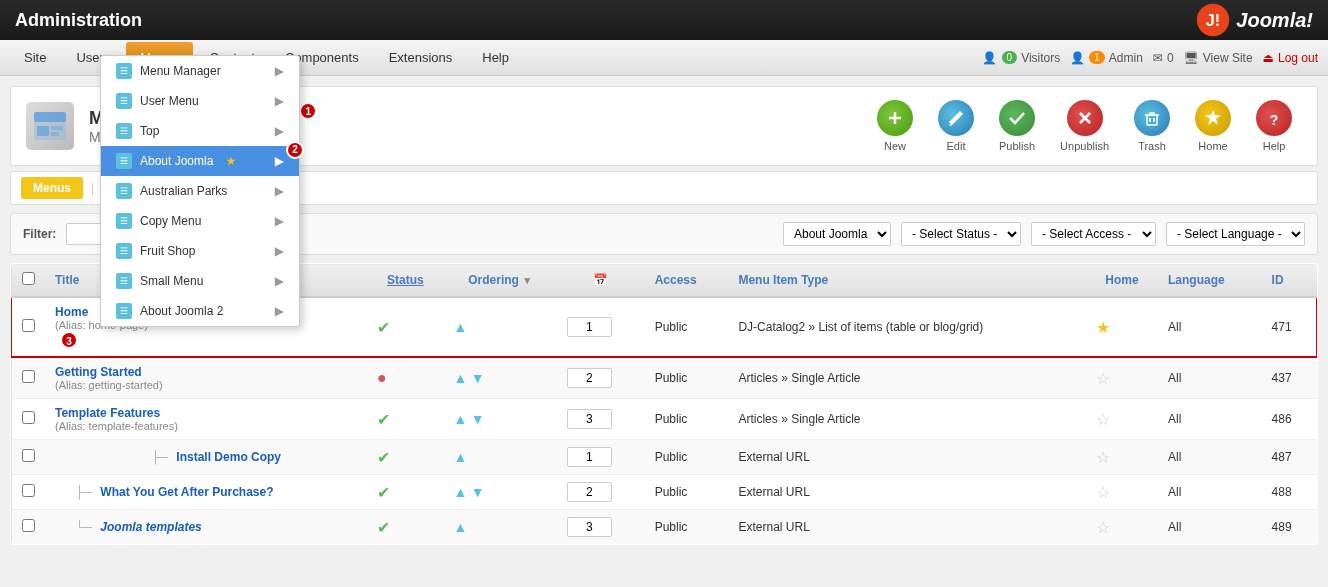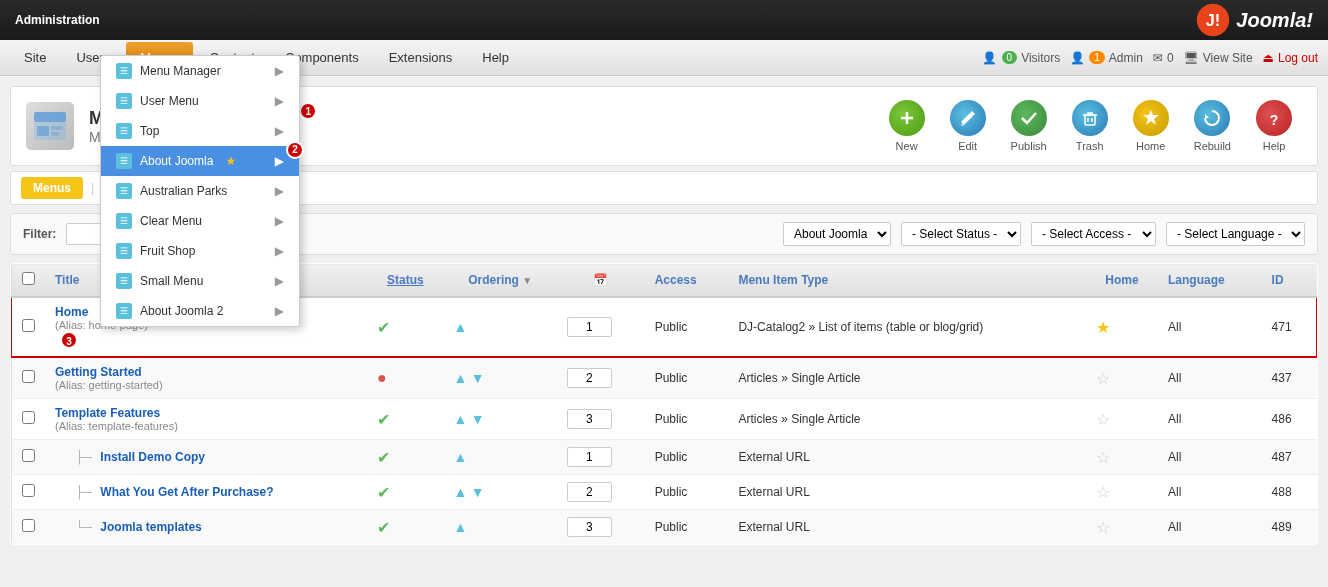--- a/index.html
+++ b/index.html
@@ -9,21 +9,21 @@
     .admin-header {
       background: linear-gradient(to bottom, #2a2a2a, #1a1a1a);
       height: 40px;
       display: flex;
       align-items: center;
       justify-content: space-between;
       padding: 0 15px;
     }
     .admin-title {
       color: #fff;
-      font-size: 12px;
+      font-size: 18px;
       font-weight: bold;
     }
     .joomla-logo {
       display: flex;
       align-items: center;
       gap: 5px;
     }
     .joomla-logo-icon {
       width: 36px;
       height: 36px;
@@ -434,47 +434,47 @@
       </div>
       <div class="toolbar-btn">
         <div class="btn-icon green-check">
           <svg width="20" height="20" viewBox="0 0 20 20">
               <polyline points="3,10 8,15 17,5" stroke="white" stroke-width="2.5" fill="none"></polyline>
             </svg>
         </div>
         <span class="btn-label">Publish</span>
       </div>
       <div class="toolbar-btn">
+        <div class="btn-icon red">
+          <svg width="20" height="20" viewBox="0 0 20 20">
+              <line x1="5" y1="5" x2="15" y2="15" stroke="white" stroke-width="2.5"></line>
+              <line x1="15" y1="5" x2="5" y2="15" stroke="white" stroke-width="2.5"></line>
+            </svg>
+        </div>
+        <span class="btn-label">Unpublish</span>
+      </div>
+      <div class="toolbar-btn">
         <div class="btn-icon blue-trash">
           <svg width="20" height="20" viewBox="0 0 20 20">
               <rect x="5" y="7" width="10" height="10" rx="1" fill="none" stroke="white" stroke-width="1.5"></rect>
               <line x1="3" y1="7" x2="17" y2="7" stroke="white" stroke-width="1.5"></line>
               <path d="M8 7 L8 5 L12 5 L12 7" stroke="white" stroke-width="1.5" fill="none"></path>
               <line x1="8" y1="10" x2="8" y2="14" stroke="white" stroke-width="1.5"></line>
               <line x1="12" y1="10" x2="12" y2="14" stroke="white" stroke-width="1.5"></line>
             </svg>
         </div>
         <span class="btn-label">Trash</span>
       </div>
       <div class="toolbar-btn">
         <div class="btn-icon yellow-star">
           <svg width="20" height="20" viewBox="0 0 20 20">
               <polygon points="10,2 12,7 18,7 13,11 15,17 10,13 5,17 7,11 2,7 8,7" fill="white"></polygon>
             </svg>
         </div>
         <span class="btn-label">Home</span>
-      </div>
-      <div class="toolbar-btn">
-        <div class="btn-icon blue-rebuild">
-          <svg width="20" height="20" viewBox="0 0 20 20">
-              <path d="M10 3 A7 7 0 1 1 3 10" stroke="white" stroke-width="2" fill="none"></path>
-              <polygon points="3,6 3,10 7,10" fill="white"></polygon>
-            </svg>
-        </div>
-        <span class="btn-label">Rebuild</span>
       </div>
       <div class="toolbar-btn">
         <div class="btn-icon help-red">
           <svg width="20" height="20" viewBox="0 0 20 20">
               <text x="50%" y="65%" text-anchor="middle" dominant-baseline="middle" fill="white" font-size="14" font-weight="bold">?</text>
             </svg>
         </div>
         <span class="btn-label">Help</span>
       </div>
     </div>
@@ -592,21 +592,21 @@
         <td>Articles » Single Article</td>
         <td class="center">
           <span class="star-empty">☆</span>
         </td>
         <td>All</td>
         <td>486</td>
       </tr>
 
       <tr>
         <td class="checkbox-cell"><input type="checkbox" style=""></td>
-        <td style="padding-left:30px;">
+        <td style="padding-left:30px;text-align:center;">
           <span style="color:#aaa;margin-right:5px;">├─</span>
           <a class="title-link">Install Demo Copy</a>
         </td>
         <td class="center">
           <span class="status-icon status-green">✔</span>
         </td>
         <td class="center">
           <span class="order-arrow" style="color:#5bc0de;">▲</span>
         </td>
         <td class="center">
@@ -641,21 +641,21 @@
         <td>External URL</td>
         <td class="center">
           <span class="star-empty">☆</span>
         </td>
         <td>All</td>
         <td>488</td>
       </tr>
 
       <tr>
         <td class="checkbox-cell"><input type="checkbox" style=""></td>
-        <td style="padding-left:30px;">
+        <td style="padding-left:30px;font-style:italic;">
           <span style="color:#aaa;margin-right:5px;">└─</span>
           <a class="title-link">Joomla templates</a>
         </td>
         <td class="center">
           <span class="status-icon status-green">✔</span>
         </td>
         <td class="center">
           <span class="order-arrow" style="color:#5bc0de;">▲</span>
         </td>
         <td class="center">
@@ -696,21 +696,21 @@
     <span class="submenu-arrow" style="color:#fff;">▶</span>
     <span class="callout-badge" style="position:absolute;top:-5px;right:-5px;width:18px;height:18px;font-size:10px;line-height:18px;text-align:center;background:#cc0000;color:white;border-radius:50%;font-weight:bold;">2</span>
   </div>
   <div class="dropdown-item">
     <span class="dropdown-icon">☰</span>
     <span>Australian Parks</span>
     <span class="submenu-arrow">▶</span>
   </div>
   <div class="dropdown-item">
     <span class="dropdown-icon">☰</span>
-    <span>Clear Menu</span>
+    <span>Copy Menu</span>
     <span class="submenu-arrow">▶</span>
   </div>
   <div class="dropdown-item">
     <span class="dropdown-icon">☰</span>
     <span>Fruit Shop</span>
     <span class="submenu-arrow">▶</span>
   </div>
   <div class="dropdown-item">
     <span class="dropdown-icon">☰</span>
     <span>Small Menu</span>

